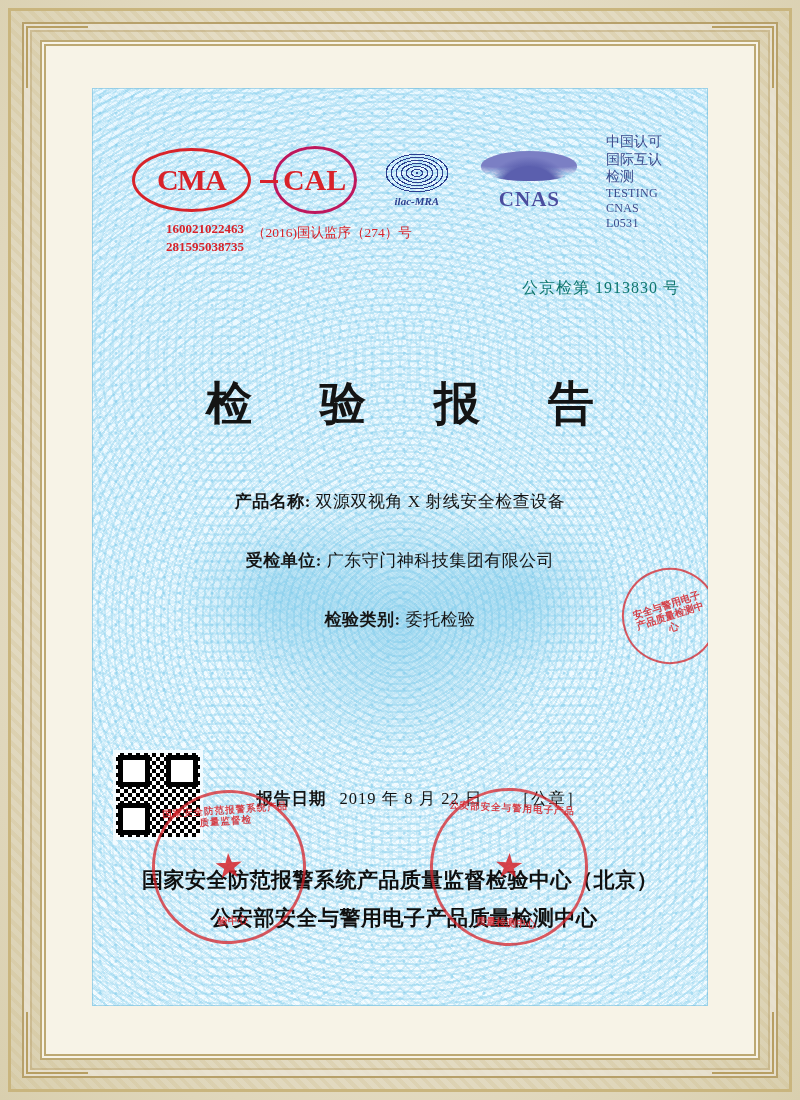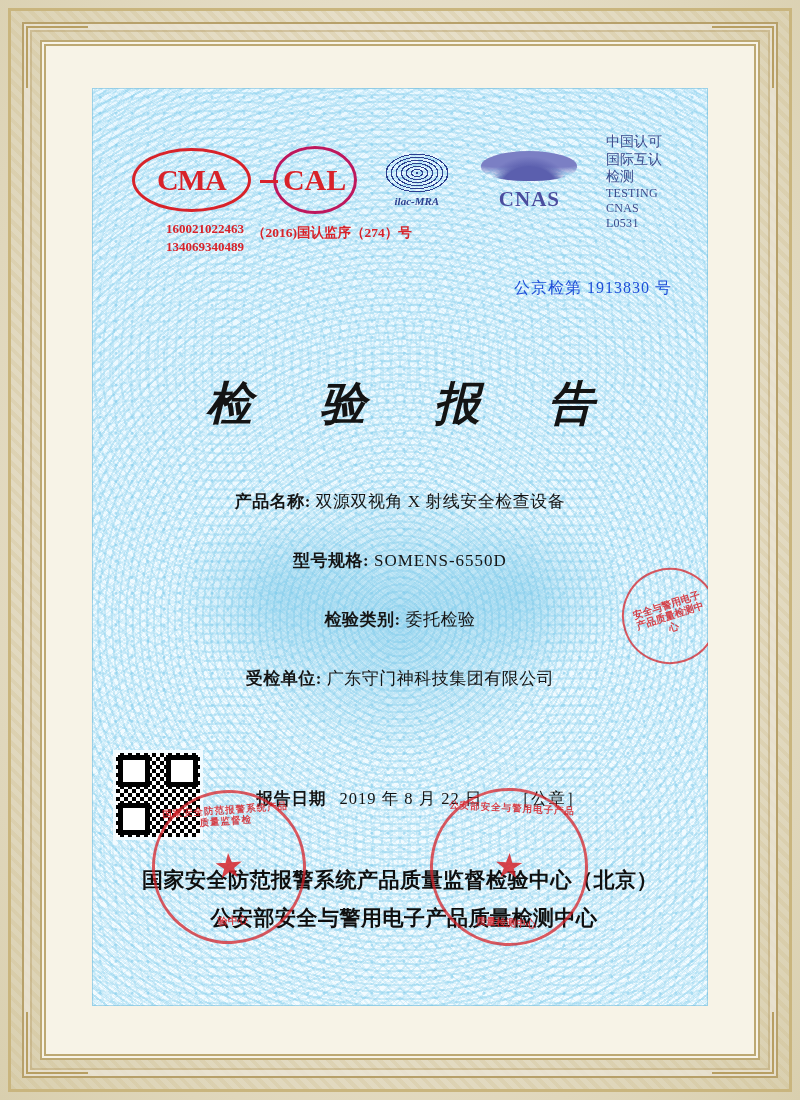--- a/index.html
+++ b/index.html
@@ -115,32 +115,31 @@
     color:#3b4a8c;font-size:9px;line-height:1.25;margin-left:2px;padding-top:4px;
   }
   .cnas-side .zh{font-size:14px;}
   .cnas-side .en{font-size:12px;letter-spacing:.3px;}
 
   .reg-nos{
     position:absolute;left:44px;top:132px;color:#d8232a;font-weight:bold;
     font-size:13px;line-height:1.35;font-family:"Liberation Serif", serif;margin-left:30px;
   }
   .approve-no{
-    position:absolute;left:160px;top:136px;color:#d8232a;font-size:13.5px;font-weight:bold;text-align:right;
+    position:absolute;left:160px;top:136px;color:#d8232a;font-size:13.5px;font-weight:normal;text-align:right;
   }
   .report-no{
-    position:absolute;right:36px;top:190px;color:#1d4ed8;font-size:16px;letter-spacing:1px;
+    position:absolute;right:28px;top:190px;color:#0f766e;font-size:16px;letter-spacing:1px;
   }
 
   .title{
     position:absolute;left:0;right:0;top:285px;text-align:center;
     font-size:46px;letter-spacing:26px;color:#141414;font-weight:bold;
     text-indent:26px;
     font-family:"DejaVu Serif", serif;
-    font-style:italic;
   }
 
   .fields{
     position:absolute;left:0;right:0;top:402px;
   }
   .field{
     text-align:center;font-size:17px;color:#151515;margin-bottom:36px;letter-spacing:.5px;
   }
   .field .lab{font-weight:bold;}
   .field .val{}
@@ -238,44 +237,40 @@
         <div class="zh">中国认可</div>
         <div class="zh">国际互认</div>
         <div class="zh">检测</div>
         <div class="en">TESTING</div>
         <div class="en">CNAS L0531</div>
       </div>
     </div>
 
     <div class="reg-nos">
       <div>160021022463</div>
-      <div>134069340489</div>
+      <div>281595038735</div>
     </div>
     <div class="approve-no">（2016)国认监序（274）号</div>
 
     <div class="report-no">公京检第 1913830 号</div>
 
     <div class="title">检 验 报 告</div>
 
     <div class="fields">
       <div class="field">
         <span class="lab">产品名称:</span>
         <span class="val">双源双视角 X 射线安全检查设备</span>
       </div>
       <div class="field">
-        <span class="lab">型号规格:</span>
-        <span class="val mono">SOMENS-6550D</span>
+        <span class="lab">受检单位:</span>
+        <span class="val">广东守门神科技集团有限公司</span>
       </div>
       <div class="field">
         <span class="lab">检验类别:</span>
         <span class="val">委托检验</span>
-      </div>
-      <div class="field">
-        <span class="lab">受检单位:</span>
-        <span class="val">广东守门神科技集团有限公司</span>
       </div>
     </div>
 
     <div class="qr">
       <div class="qr-b"></div>
     </div>
 
     <div class="date-row">
       <span class="lab">报告日期</span>
       <span>2019</span>

